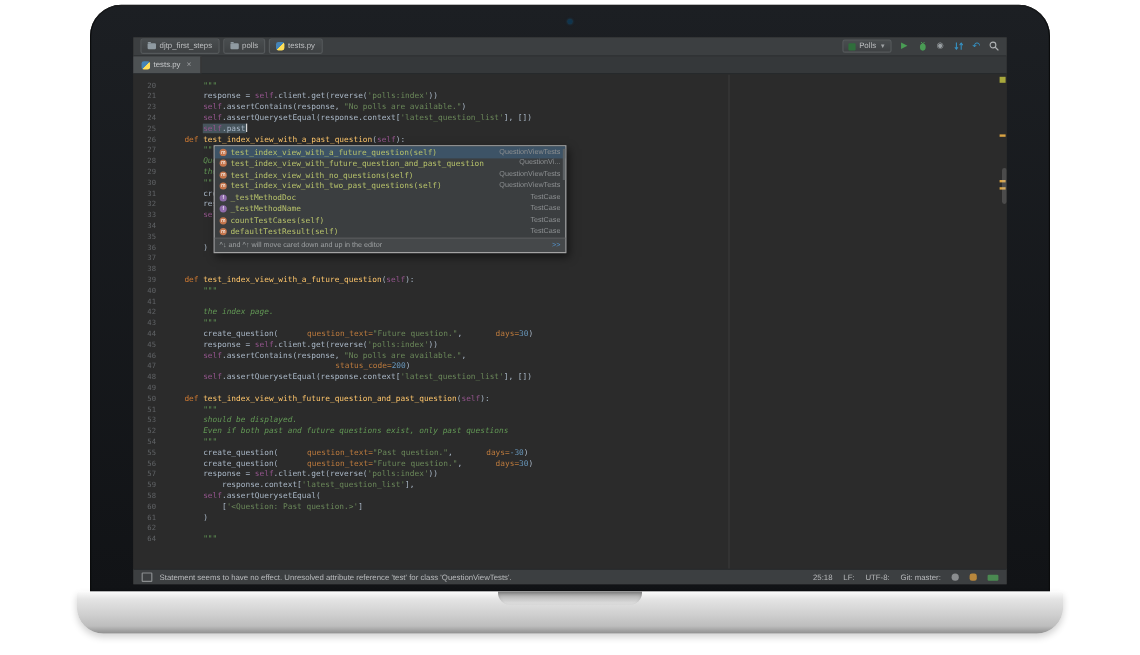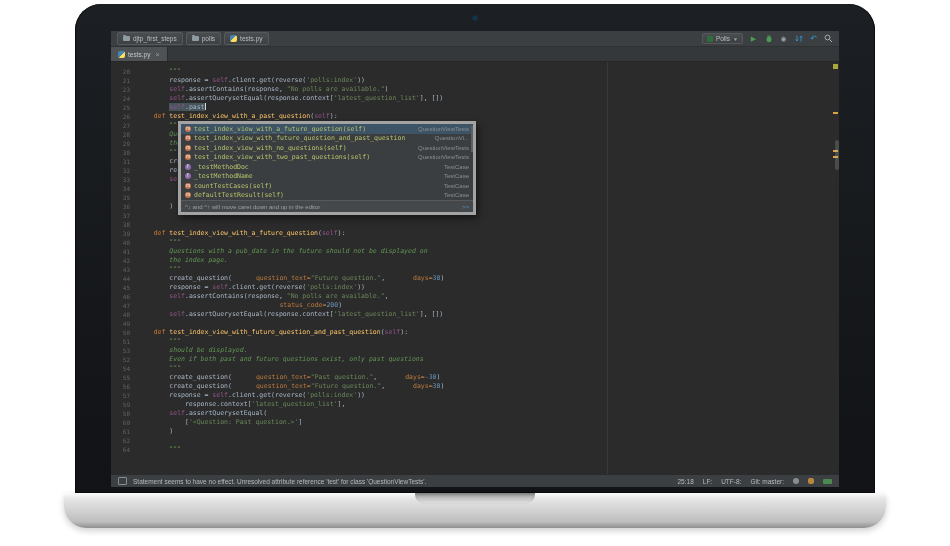--- a/index.html
+++ b/index.html
@@ -61,21 +61,21 @@
   .tok-s{color:var(--tok-s,#6a8759);}
   .tok-n{color:var(--tok-n,#6897bb);}
   .tok-d{color:var(--tok-d,#629755);font-style:italic;}
   .tok-f{color:var(--tok-f,#ffc66b);}
   .tok-a{color:var(--tok-a,#bc7a3d);padding-left:24px;}
   .tok-sf{color:var(--tok-sf,#94558d);}
   .hl{background:#46545c;}
   .caret{display:inline-block;width:1px;height:7px;background:#d8d8d8;vertical-align:-1px;}
 
   
-  .popup{position:absolute;left:67px;top:59px;width:292px;background:#3b3e40;border:3px solid #a3a3a3;
+  .popup{position:absolute;left:67px;top:59px;width:292px;background:#3b3e40;border:1px solid #a3a3a3;
          box-shadow:2px 3px 7px rgba(0,0,0,.55);z-index:5;}
   .popup-list{position:relative;}
   .popup-item{height:9.5px;display:flex;align-items:center;gap:3px;padding:0 4px;}
   .popup-item.sel{background:var(--selection,#3d5366);}
   .pi-icon{flex:none;width:6px;height:6px;border-radius:50%;color:#fff;font-size:4.5px;line-height:6px;
            text-align:center;font-family:"Liberation Sans",sans-serif;}
   .pi-icon.m{background:#c4754c;}
   .pi-icon.f{background:#8e6bab;}
   .pi-name{font-size:6.5px;color:#b6c16a;white-space:pre;}
   .pi-tail{margin-left:auto;font-size:6px;color:#8c8f91;font-family:"Liberation Sans",sans-serif;white-space:nowrap;}
@@ -246,21 +246,20 @@
             <div class="line">
               <span class="lnum">39</span>
               <span class="ltext"><span class="tok-p">    </span><span class="tok-k">def </span><span class="tok-f">test_index_view_with_a_future_question</span><span class="tok-p">(</span><span class="tok-sf">self</span><span class="tok-p">):</span></span>
             </div>
             <div class="line">
               <span class="lnum">40</span>
               <span class="ltext"><span class="tok-d">        """</span></span>
             </div>
             <div class="line">
               <span class="lnum">41</span>
-              <span class="ltext"><span class="tok-d">        Questions with a pub_date in the future should not be displayed on</span></span>
             </div>
             <div class="line">
               <span class="lnum">42</span>
               <span class="ltext"><span class="tok-d">        the index page.</span></span>
             </div>
             <div class="line">
               <span class="lnum">43</span>
               <span class="ltext"><span class="tok-d">        """</span></span>
             </div>
             <div class="line">

